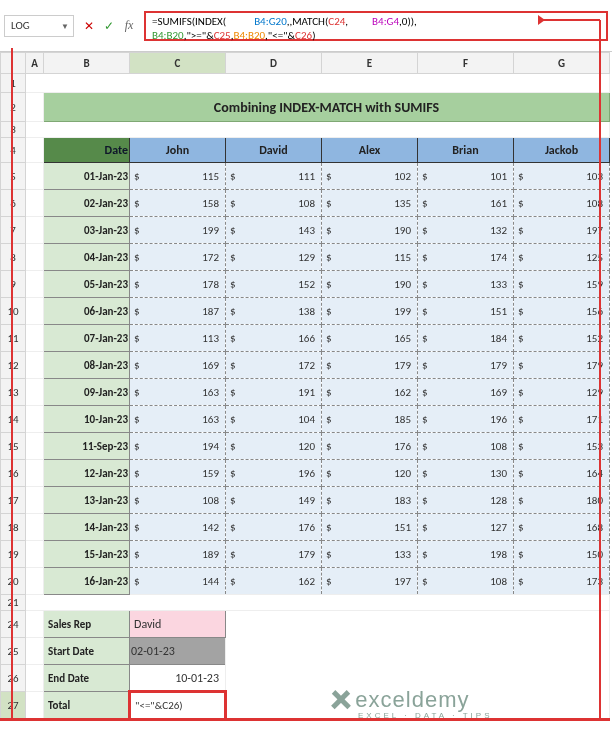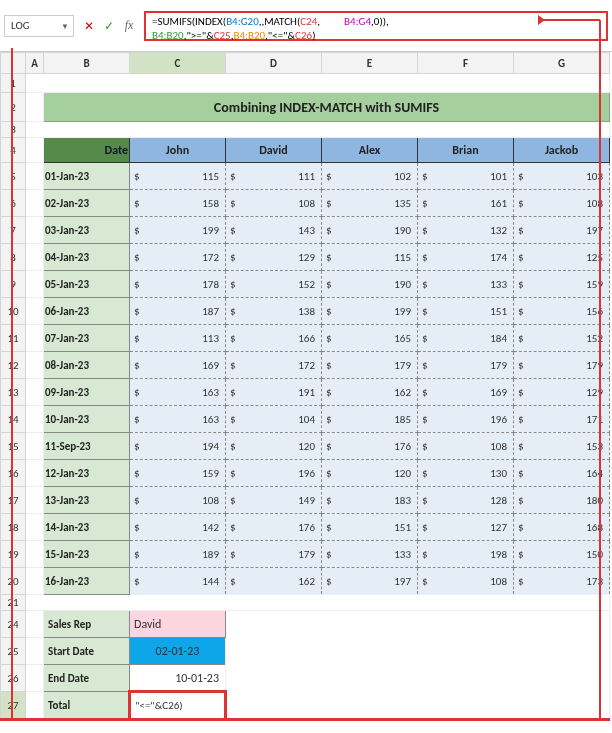--- a/index.html
+++ b/index.html
@@ -40,21 +40,21 @@
     border: 2px solid #d33;
     padding: 2px 6px;
     font-size: 11px;
     line-height: 1.3;
     font-family: Calibri, Arial, sans-serif;
     background: #fff;
     height: 30px;
     box-sizing: border-box;
   }
   .f-black { color: #000; }
-  .f-blue { color: #07c; }
+  .f-blue { color: #07c; padding-left: 28px; }
   .f-red  { color: #d33; margin-top: 43px; }
   .f-green{ color: #393; }
   .f-magenta{ color: #b0b; padding-left: 24px; }
   .f-orange{ color: #e80; }
   
   table { border-collapse: collapse; table-layout: fixed; }
   
   .col-hdrs td, .col-hdrs th {
     background: #f3f3f3;
     border: 1px solid #d4d4d4;
@@ -92,21 +92,21 @@
     background: #8fb6e0;
     color: #222;
     font-weight: bold;
     text-align: center;
     border: 1px solid #333;
   }
   
   .date-cell {
     background: #d8e9d3;
     border: 1px solid #888;
-    text-align: left;
+    text-align: right;
     font-weight: bold;
     font-size: 11px;
     height: 24px;
     color: #222;
   }
   .val-cell {
     background: #e5eef7;
     border: 1px dashed #888;
     font-size: 11px;
     padding: 0 6px 0 4px;
@@ -118,21 +118,21 @@
   .lbl-cell {
     background: #d8e9d3;
     border: 1px solid #888;
     font-weight: bold;
     font-size: 11px;
     padding-left: 4px;
     height: 24px;
     color: #222;
   }
   .rep-cell { background: #fbd6e0; border:1px solid #888; padding-left:4px; }
-  .sd-cell  { background: #0ea5e9; border:1px solid #888; text-align:center; }
+  .sd-cell  { background: #a3a3a3; border:1px solid #888; text-align:left; }
   .ed-cell  { background: #fff;    border:1px solid #888; text-align:right; padding-right:6px; }
   .tot-cell { background: #fff; border:3px solid #d33; font-family: Calibri; font-size:11px; padding-left:4px; }
   
   .logo-wrap {
     position: absolute;
     left: 330px;
     top: 685px;
     color: #8aa399;
     font-family: Arial, sans-serif;
   }
@@ -660,14 +660,19 @@
   </tr>
 </tbody>
     </table>
 
 <svg class="red-arrow" style="left:0;top:0" width="612" height="733">
   <path d="M 600 20 L 600 730 L 12 730 L 12 48"></path>
   <path d="M 545 20 L 538 15 L 538 25 Z" fill="#d33" stroke="none"></path>
   <line x1="600" y1="20" x2="540" y2="20"></line>
 </svg>
 
+<div class="logo-wrap">
+  <span class="logo-x"></span>
+  <span class="big">exceldemy</span>
+  <span class="small">EXCEL · DATA · TIPS</span>
+</div>
 
 </div>
 
 </body></html>

